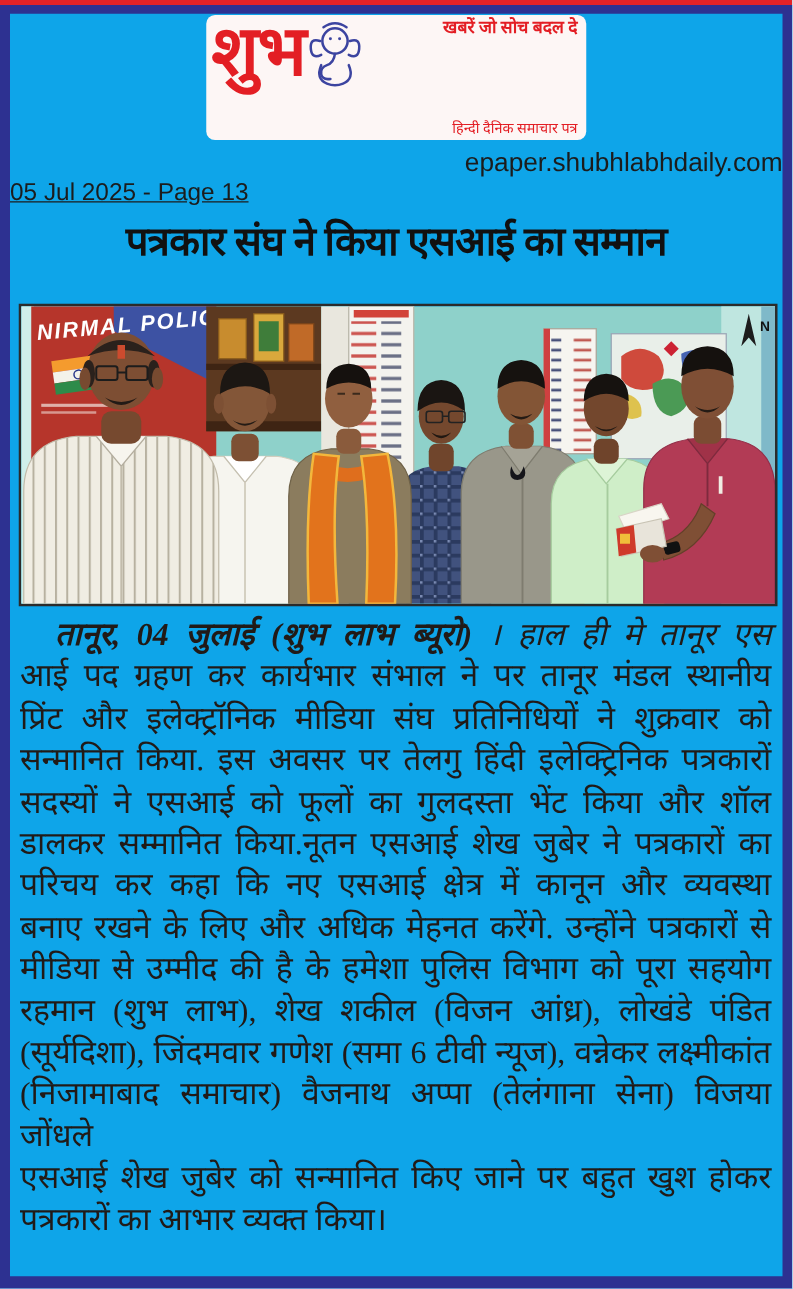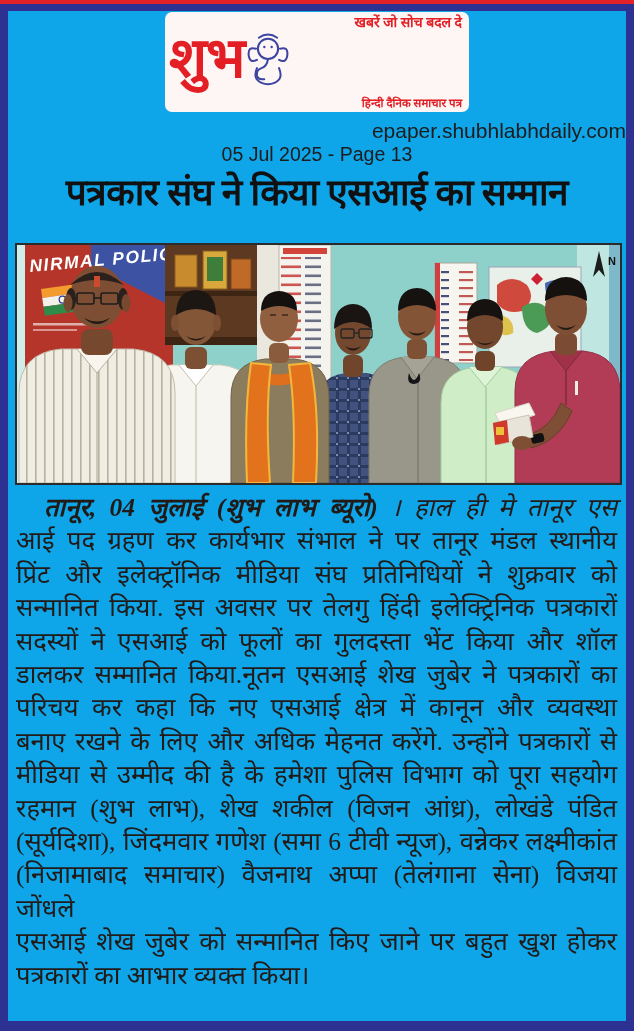--- a/index.html
+++ b/index.html
@@ -7,35 +7,35 @@
         font-family:"Liberation Serif","DejaVu Serif",serif;overflow:hidden;}
   .red-strip{height:4px;background:#e32227;}
   .frame{box-sizing:border-box;height:1027px;border-style:solid;border-color:#2d3191;
          border-width:7px 8px 10px 8px;background:#0ea5e9;position:relative;}
 
   
   .masthead{position:relative;width:304px;height:100px;margin:1px auto 0 auto;
             background:#fdf6f5;border-radius:7px;}
   .tagline{position:absolute;top:3px;right:7px;color:#e31e24;font-weight:bold;
            font-size:14px;line-height:16px;}
-  .logo-row{position:absolute;left:4px;top:16px;display:flex;align-items:center;}
+  .logo-row{position:absolute;left:4px;top:0;display:flex;align-items:center;}
   .logo-word{color:#e31e24;font-weight:bold;font-size:56px;line-height:60px;letter-spacing:-1px;}
   .ganesh{width:46px;height:58px;margin:0 1px;}
-  .m-subtitle{position:absolute;bottom:2px;right:7px;color:#e31e24;font-weight:bold;
+  .m-subtitle{position:absolute;bottom:2px;right:7px;color:#e31e24;font-weight:normal;
               font-size:11.5px;line-height:13px;margin-top:16px;}
 
   
   .site{margin-top:7px;text-align:right;font-family:"Liberation Sans","DejaVu Sans",sans-serif;
         font-size:21px;line-height:24px;color:#1c1c1c;}
-  .issue{text-align:center;font-family:"Liberation Sans","DejaVu Sans",sans-serif;
-         font-size:19.5px;line-height:22px;color:#1c1c1c;}
+  .issue{text-align:left;font-family:"Liberation Sans","DejaVu Sans",sans-serif;
+         font-size:19.5px;line-height:22px;color:#1c1c1c;text-decoration:underline;}
 
   
   .headline{margin-top:2px;text-align:center;font-weight:bold;color:#111;
-            font-size:37px;line-height:52px;letter-spacing:-0.5px;}
+            font-size:32px;line-height:52px;letter-spacing:-0.5px;}
 
   
   .photo-wrap{margin:24px 8px 0 7px;width:603px;height:238px;border:2px solid #2b2b2b;
               box-sizing:content-box;line-height:0;}
 
   
   .article{margin:6px 9px 0 8px;color:#211a17;font-size:25.5px;}
   .a-line{text-align:justify;text-align-last:justify;line-height:33.4px;white-space:normal;}
   .a-line.first{padding-left:28px;font-style:italic;}
   .a-line.last{text-align-last:left;}

